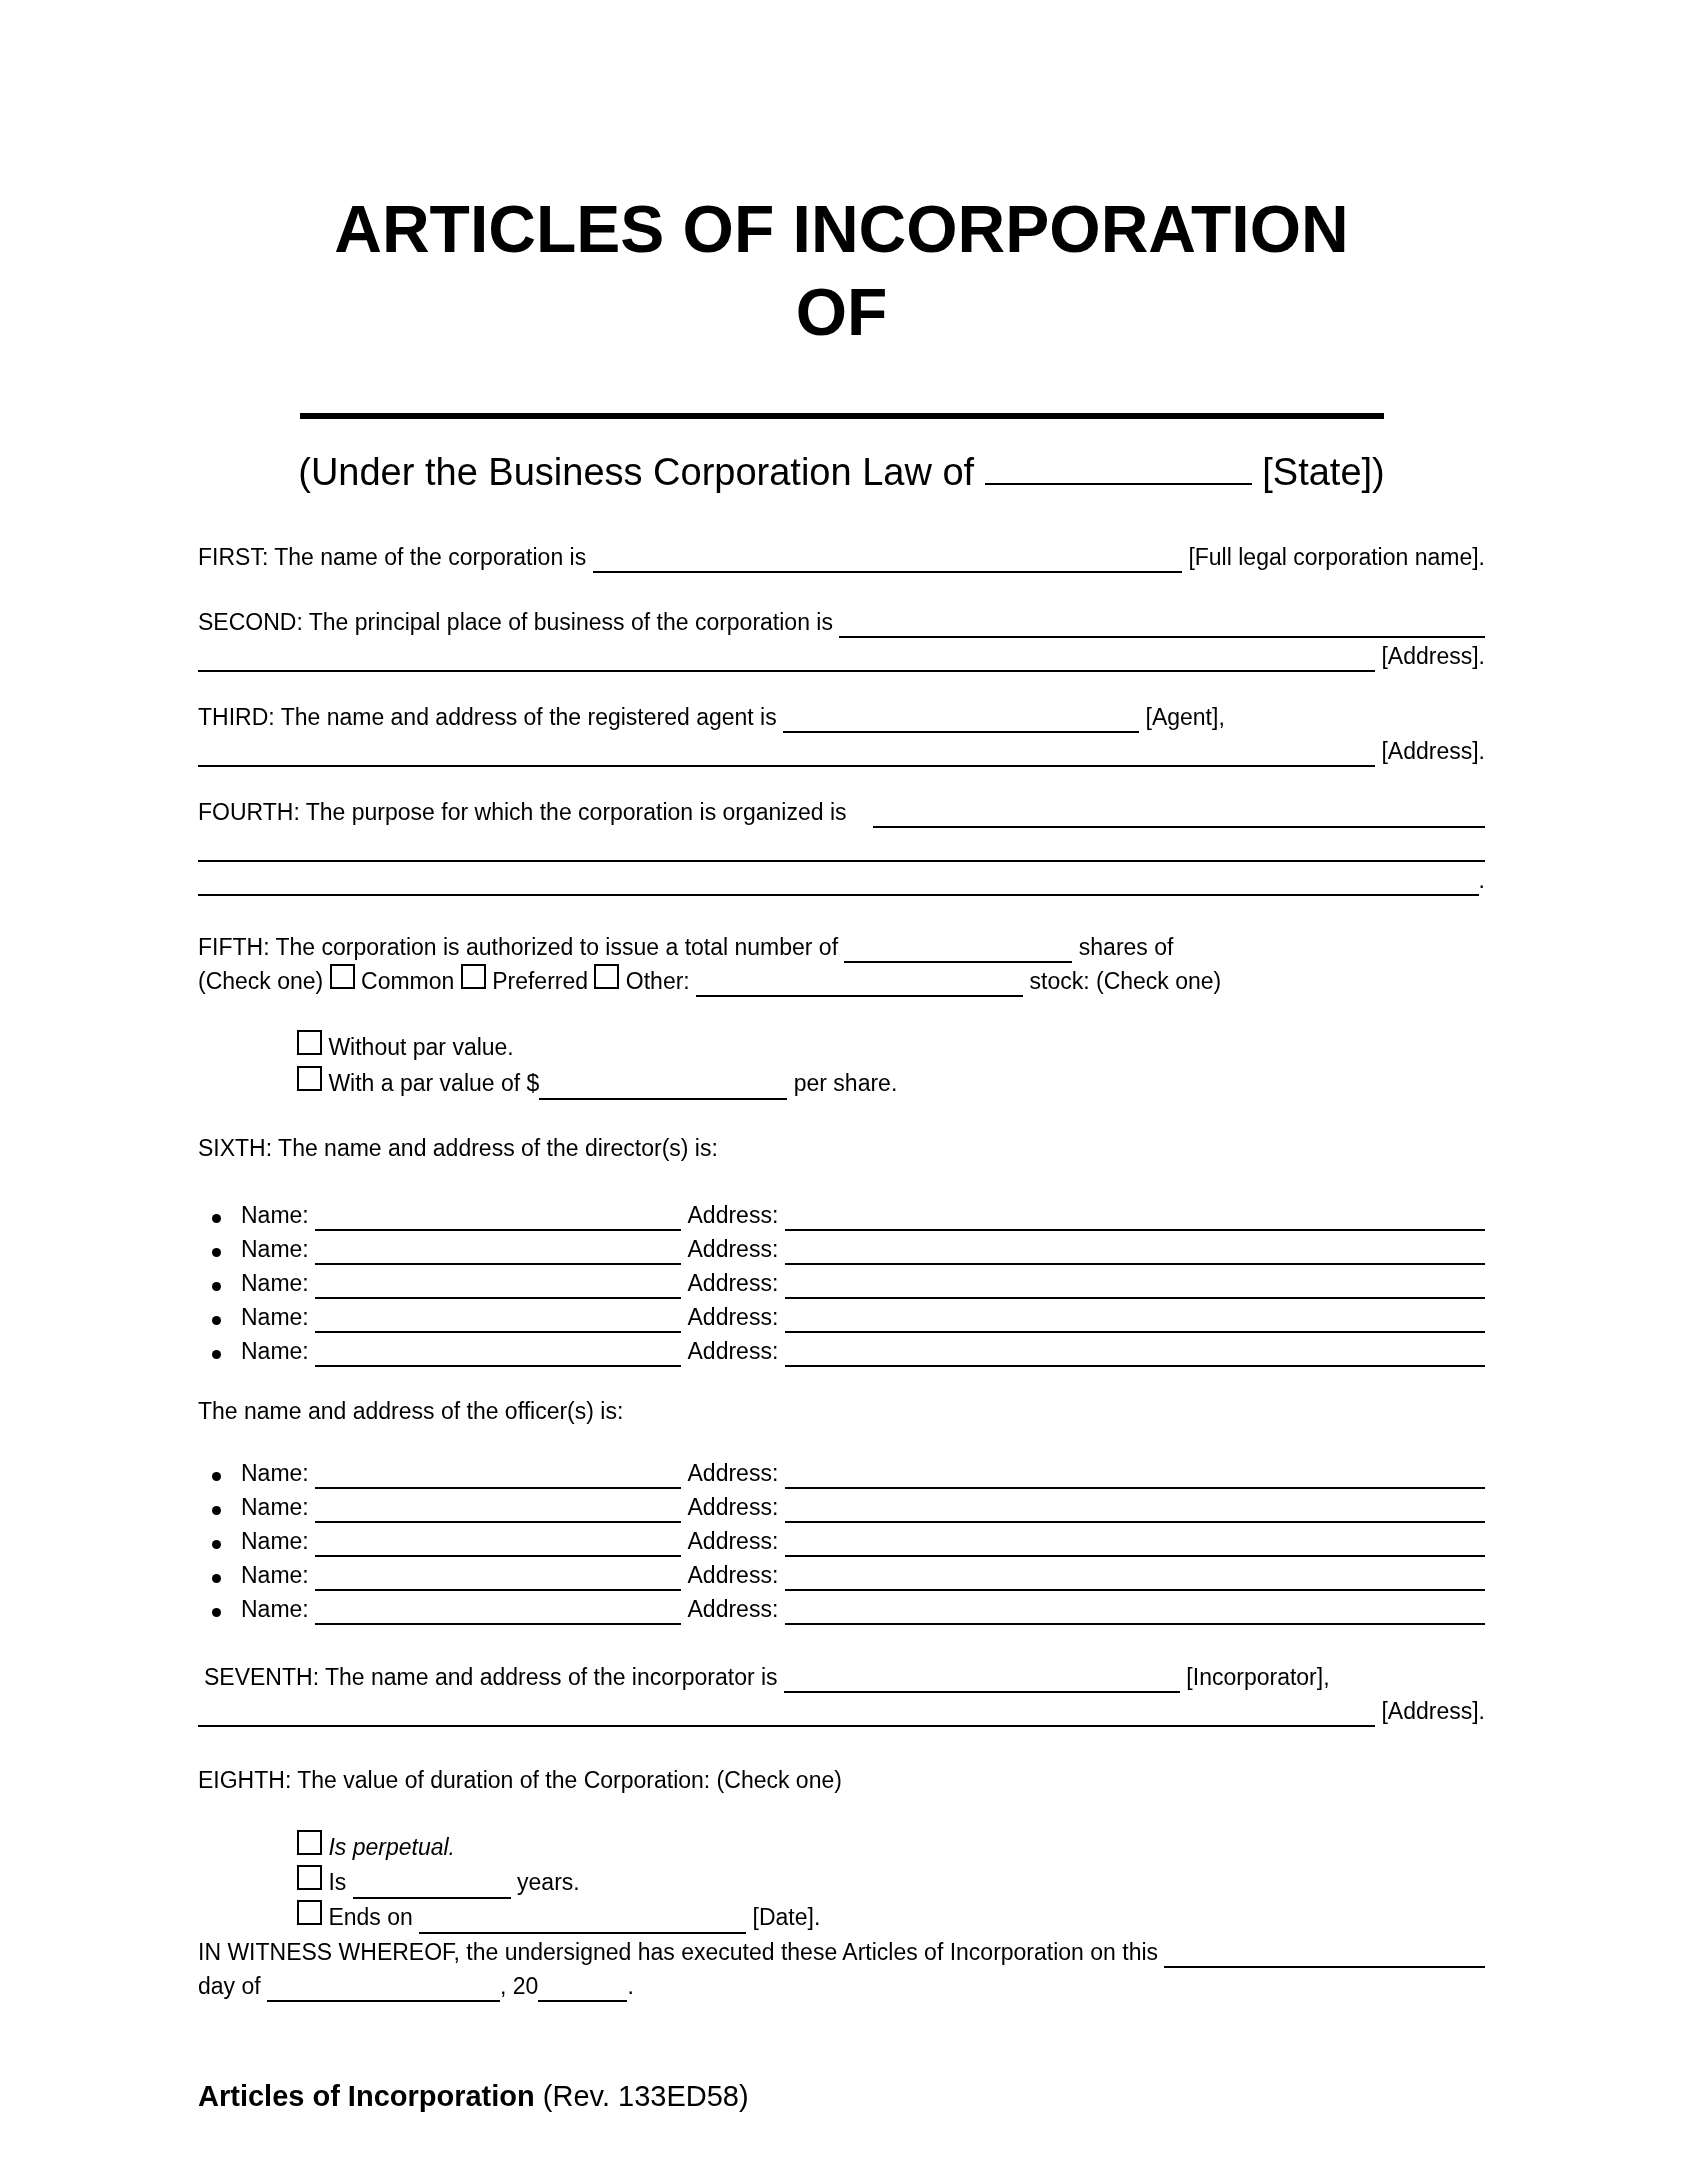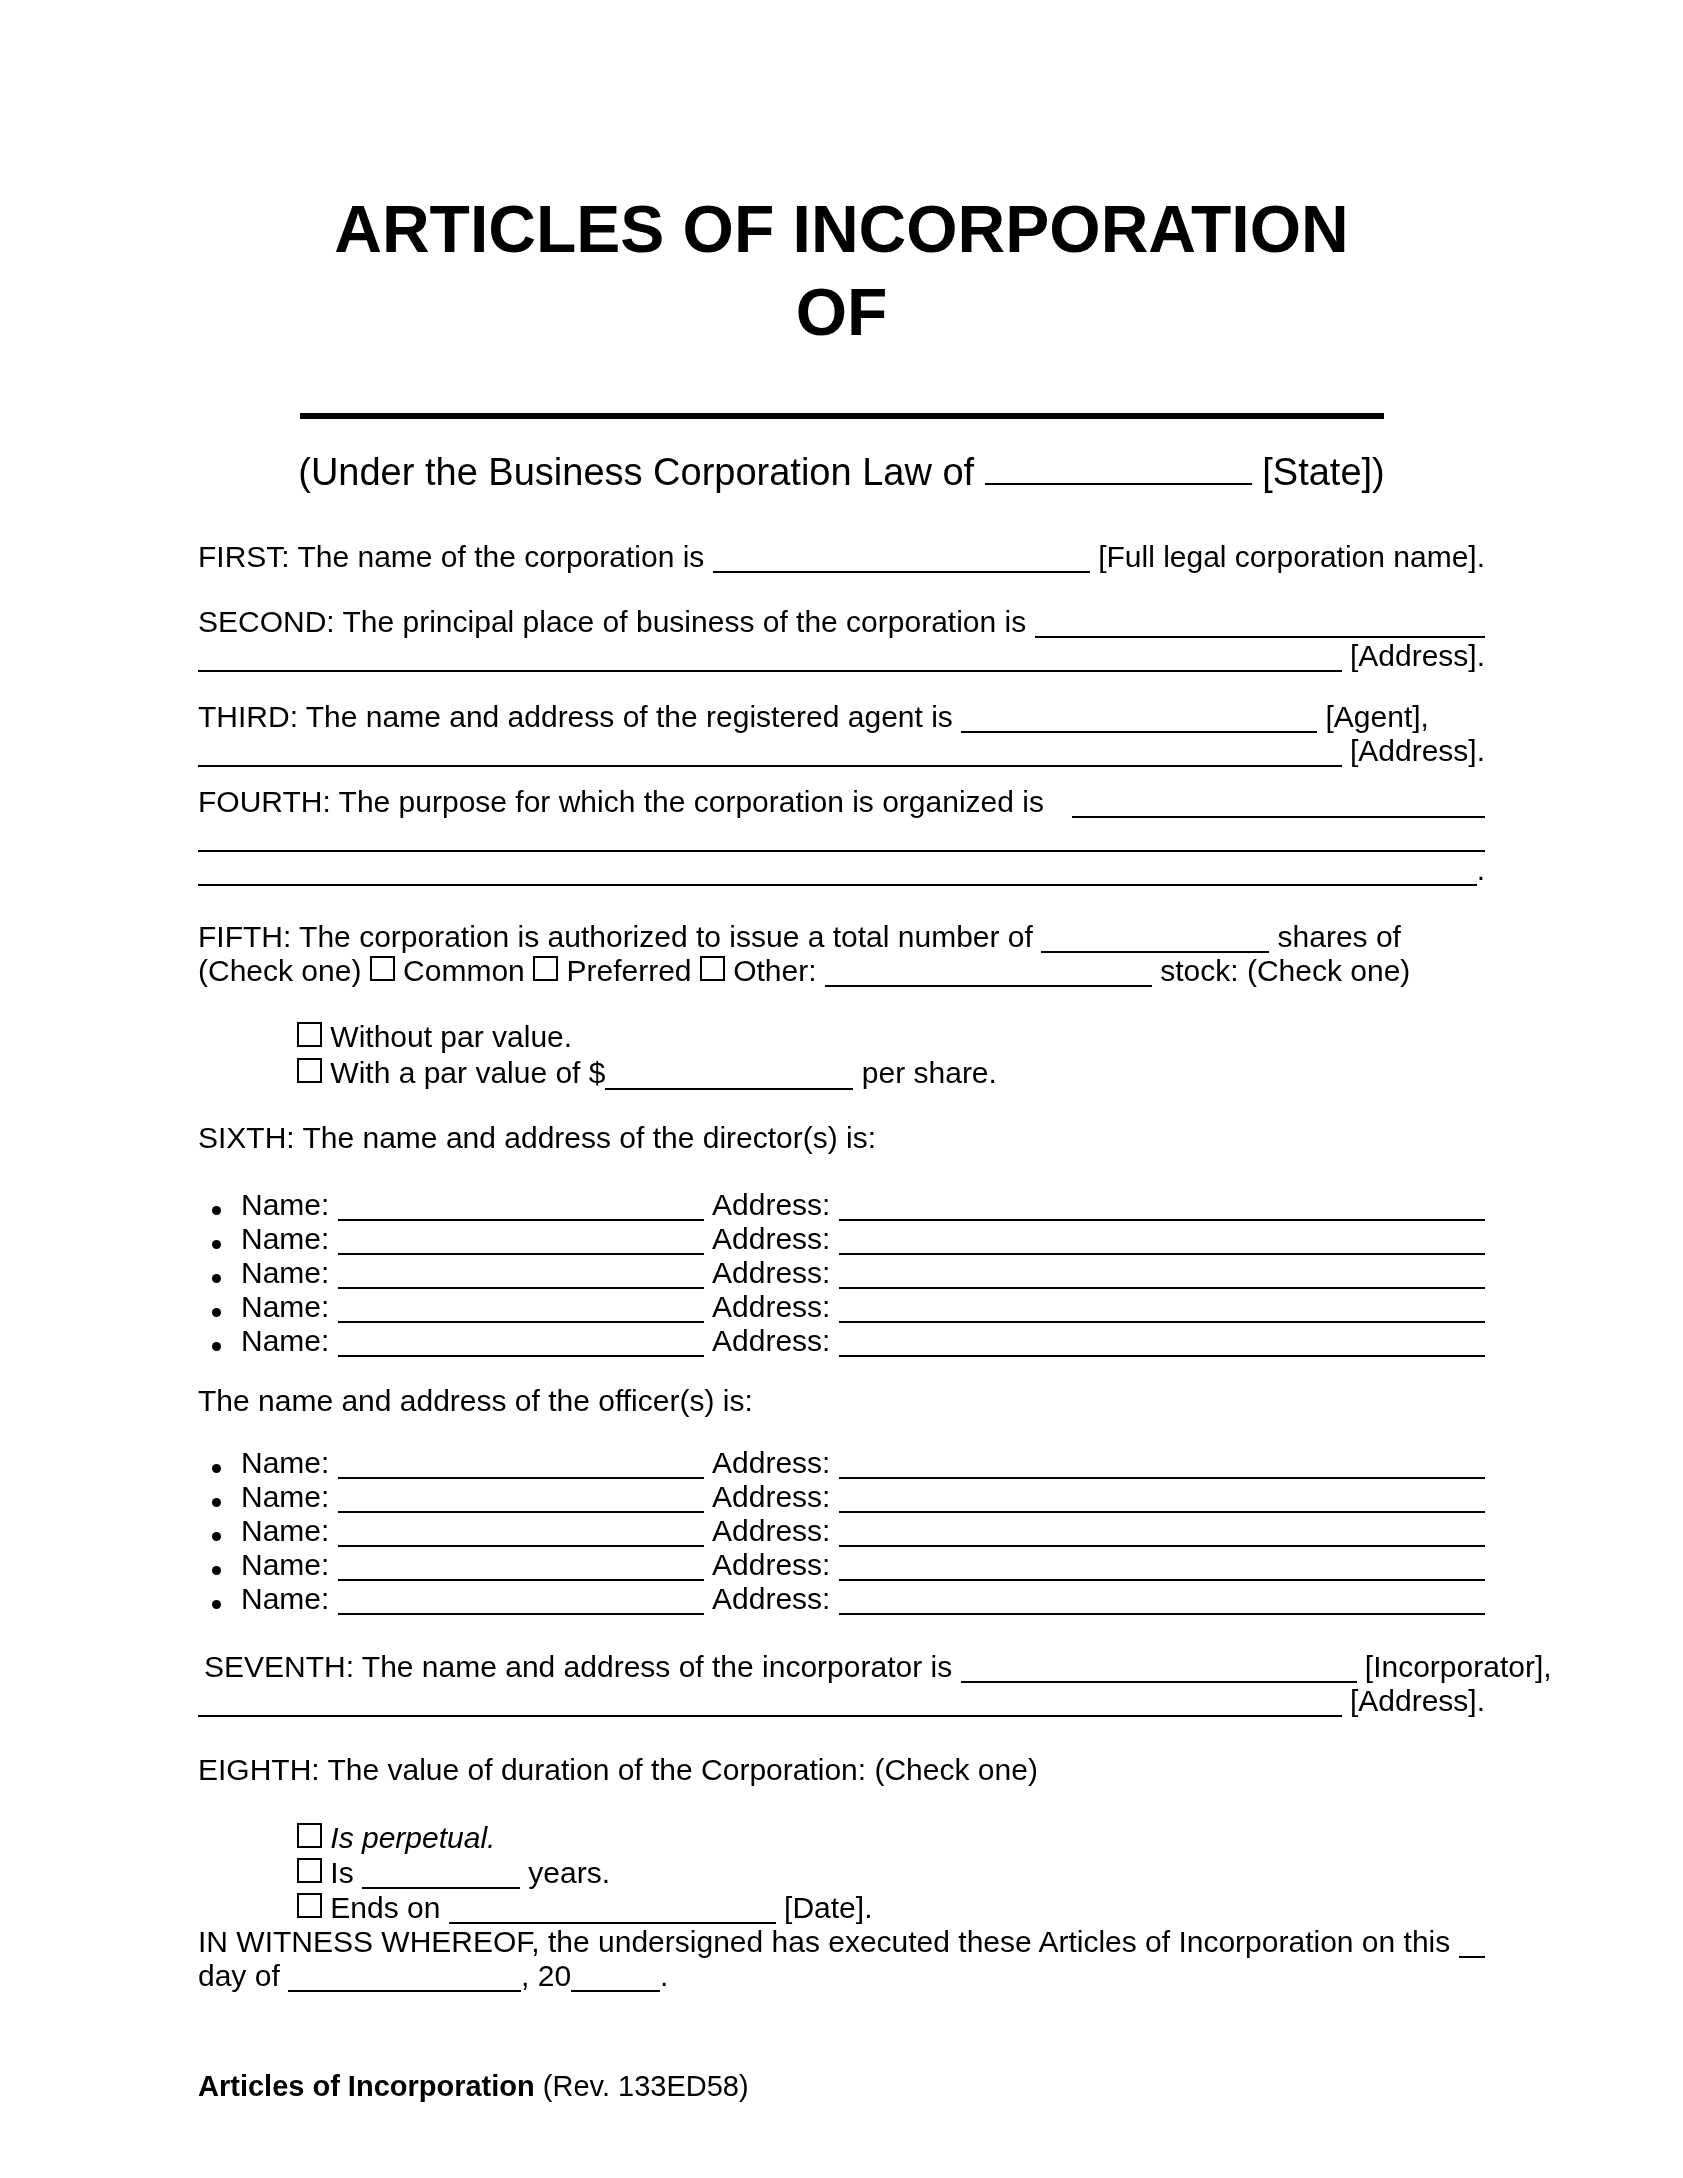--- a/index.html
+++ b/index.html
@@ -32,21 +32,21 @@
     line-height:34px;
     text-align:center;
     white-space:pre-wrap;
   }
   .iblank{
     display:inline-block;
     width:267px;
     height:4px;
     border-bottom:2px solid #000;
   }
-  #doc-body{font-size:30px;text-align:right;}
+  #doc-body{font-size:23px;text-align:right;}
   .line{
     display:flex;
     align-items:baseline;
     height:34px;
     line-height:34px;
     white-space:nowrap;
   }
   .line span.txt{flex:0 0 auto;}
   .blank{
     flex:0 0 auto;
@@ -107,21 +107,21 @@
       </div>
       <div class="line" style="margin-top: 27px;">
         <span class="txt">THIRD: The name and address of the registered agent is&nbsp;</span>
         <span class="blank" style="flex-basis: 356px;"></span>
         <span class="txt">&nbsp;[Agent],</span>
       </div>
       <div class="line">
         <span class="blank fill"></span>
         <span class="txt">&nbsp;[Address].</span>
       </div>
-      <div class="line" style="margin-top: 17px; gap: 20px;">
+      <div class="line" style="margin-top: 27px; gap: 20px;">
         <span class="txt">FOURTH: The purpose for which the corporation is organized is&nbsp;</span>
         <span class="blank fill"></span>
       </div>
       <div class="line">
         <span class="blank fill"></span>
       </div>
       <div class="line">
         <span class="blank fill"></span>
         <span class="txt">.</span>
       </div>

